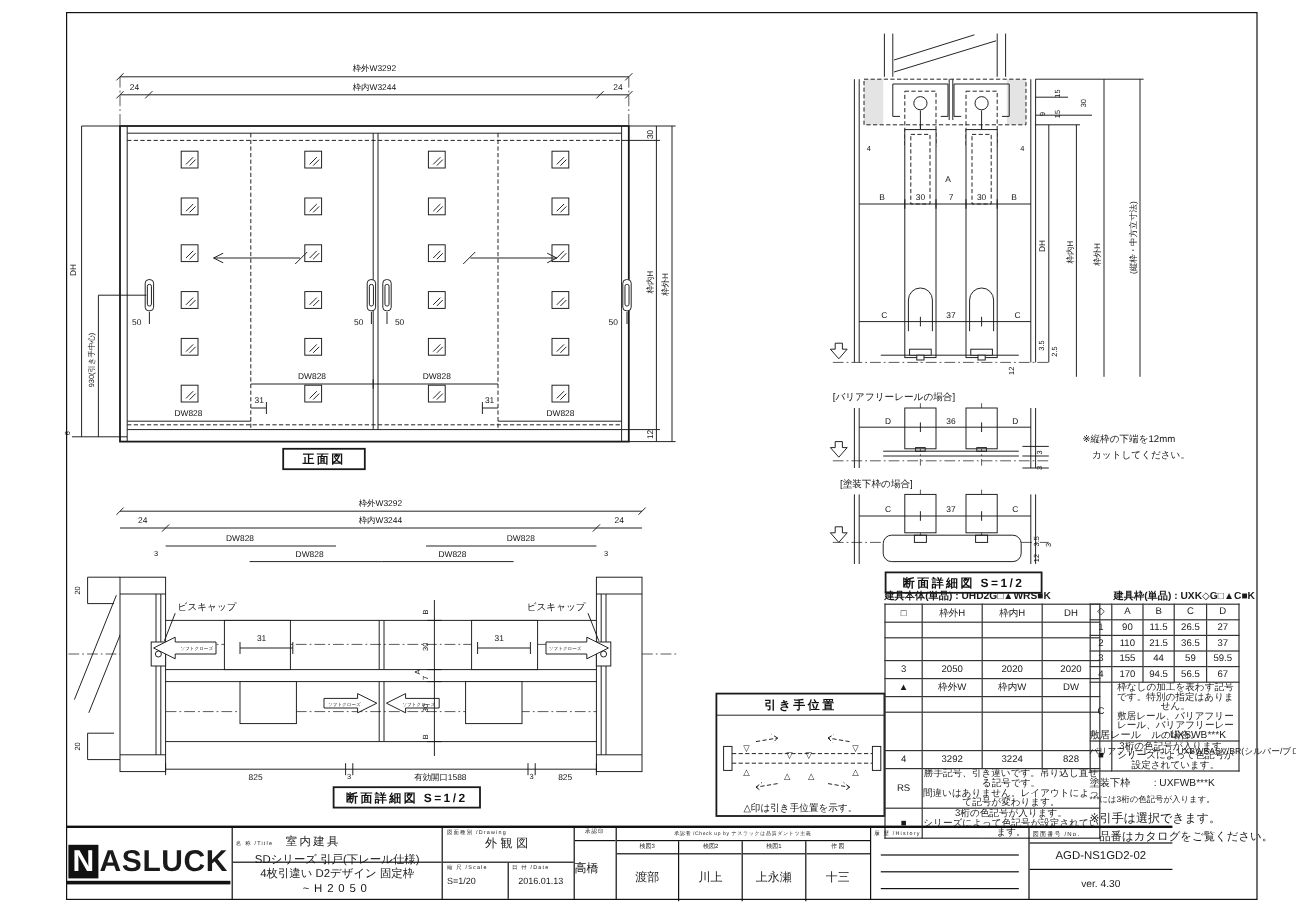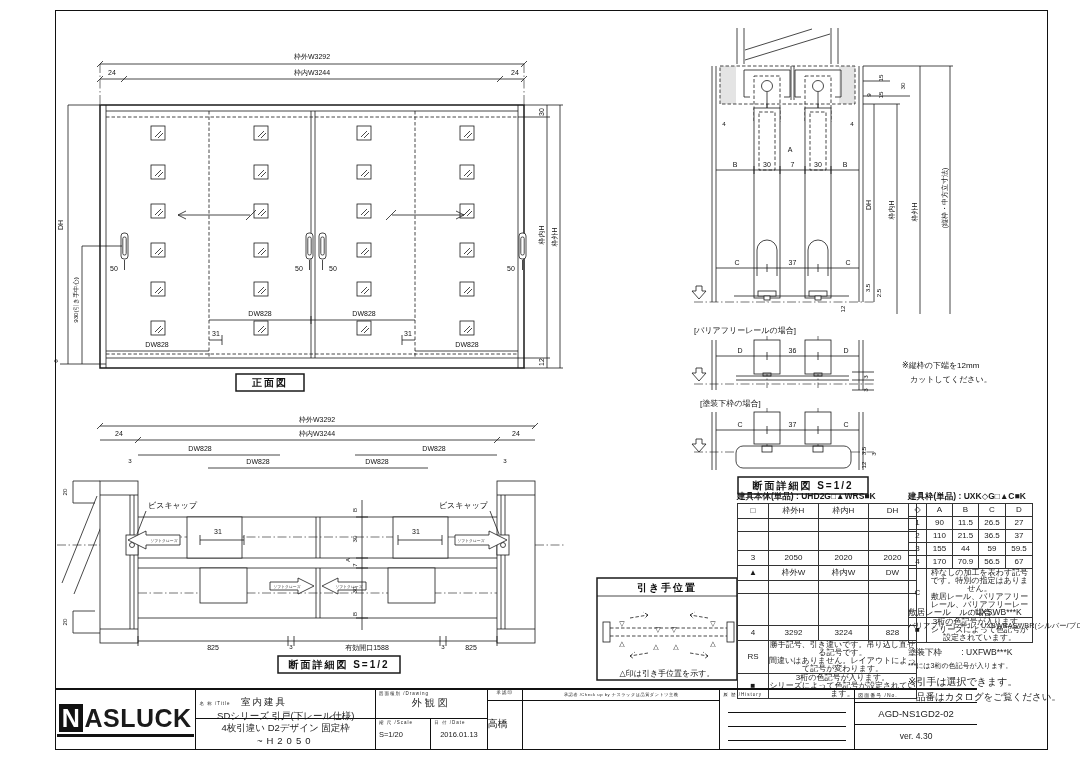--- a/index.html
+++ b/index.html
@@ -559,21 +559,21 @@
       <td>■</td>
       <td class="note" colspan="3">
         <div>3桁の色記号が入ります。</div>
         <div>シリーズによって色記号が設定されています。</div>
       </td>
     </tr>
   </tbody>
     </table>
 </div>
 
-<div class="absblk spec-title" style="left:908px;top:491px;">建具枠(単品) : UXK◇G□▲C■K</div>
+<div class="absblk spec-title" style="left:928px;top:491px;">建具枠(単品) : UXK◇G□▲C■K</div>
 <div class="absblk" style="left:908px;top:503px;">
   <table class="spec" style="width:119px;">
     <tbody>
         <tr style="height:13px">
       <td style="width:17px">◇</td>
       <td style="width:25px">A</td>
       <td style="width:25px">B</td>
       <td style="width:26px">C</td>
       <td style="width:26px">D</td>
     </tr>
@@ -594,21 +594,21 @@
     <tr style="height:13px">
       <td>3</td>
       <td>155</td>
       <td>44</td>
       <td>59</td>
       <td>59.5</td>
     </tr>
     <tr style="height:13px">
       <td>4</td>
       <td>170</td>
-      <td>70.9</td>
+      <td>94.5</td>
       <td>56.5</td>
       <td>67</td>
     </tr>
     <tr style="height:16px">
       <td>C</td>
       <td class="note" colspan="4">
         <div>枠なしの加工を表わす記号です。特別の指定はありません。</div>
         <div>敷居レール、バリアフリーレール、バリアフリーレールの場合。</div>
       </td>
     </tr>
@@ -664,20 +664,38 @@
         <div style="font-size:7.5px;text-align:center;margin-top:5px;">2016.01.13</div>
       </div>
     </div>
   </div>
   <div class="cell" style="width:38px;">
     <div style="height:10px;border-bottom:1px solid #111;text-align:center;" class="microlbl">承認印</div>
     <div style="font-size:10px;text-align:left;margin-top:16px;">高橋</div>
   </div>
   <div class="cell" style="width:212px;">
     <div style="height:10px;border-bottom:1px solid #111;text-align:center;font-size:4.2px;letter-spacing:0.5px;line-height:10px;">承認者 /Check up by ナスラックは品質ダントツ主義</div>
+    <div style="display:flex;height:50px;">
+      <div style="width:53px;border-right:1px solid #111;box-sizing:border-box;">
+        <div style="height:10px;border-bottom:1px solid #111;text-align:center;font-size:5px;line-height:10px;">検図3</div>
+        <div style="font-size:10px;text-align:center;margin-top:12px;">渡部</div>
+      </div>
+      <div style="width:53px;border-right:1px solid #111;box-sizing:border-box;">
+        <div style="height:10px;border-bottom:1px solid #111;text-align:center;font-size:5px;line-height:10px;">検図2</div>
+        <div style="font-size:10px;text-align:center;margin-top:12px;">川上</div>
+      </div>
+      <div style="width:53px;border-right:1px solid #111;box-sizing:border-box;">
+        <div style="height:10px;border-bottom:1px solid #111;text-align:center;font-size:5px;line-height:10px;">検図1</div>
+        <div style="font-size:10px;text-align:center;margin-top:12px;">上永瀬</div>
+      </div>
+      <div style="width:53px;box-sizing:border-box;">
+        <div style="height:10px;border-bottom:1px solid #111;text-align:center;font-size:5px;line-height:10px;">作 図</div>
+        <div style="font-size:10px;text-align:center;margin-top:12px;">十三</div>
+      </div>
+    </div>
   </div>
   <div class="cell" style="width:145px;">
     <div class="microlbl" style="padding:2px 3px;">履 歴 /History</div>
     <div class="hline" style="top:22px;"></div>
     <div class="hline" style="top:36px;"></div>
     <div class="hline" style="top:50px;"></div>
   </div>
   <div class="cell" style="width:131px;">
     <div style="height:13px;border-bottom:1px solid #111;box-sizing:border-box;padding:2px 3px;font-size:5px;letter-spacing:1px;">図面番号 /No.</div>
     <div style="height:22px;border-bottom:1px solid #111;box-sizing:border-box;text-align:center;font-size:9.5px;line-height:22px;">AGD-NS1GD2-02</div>

